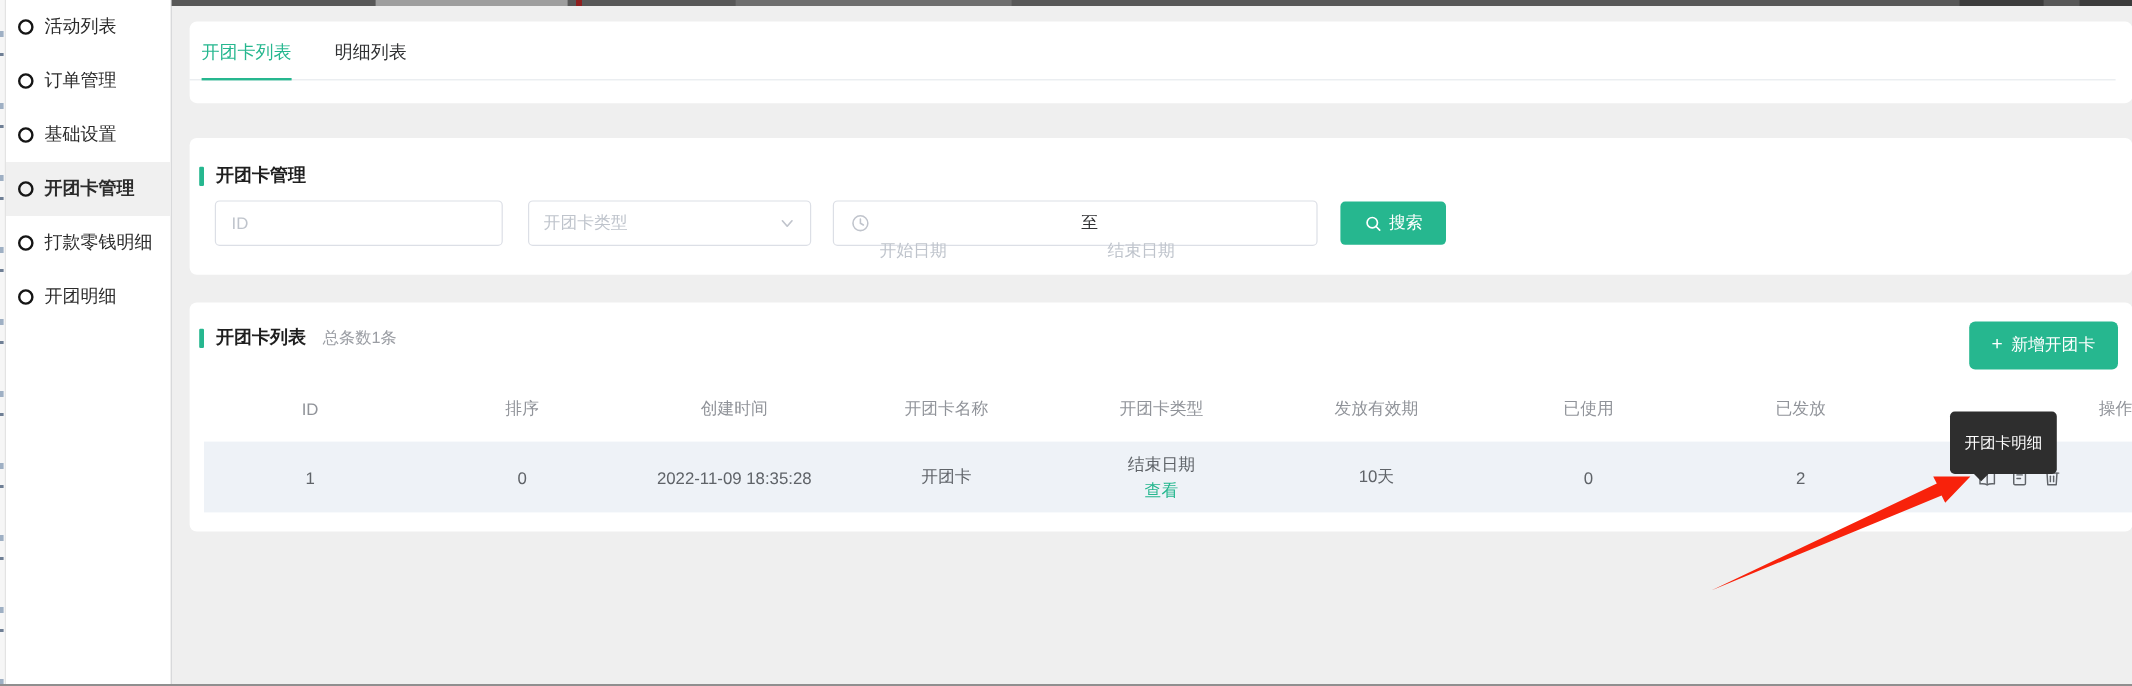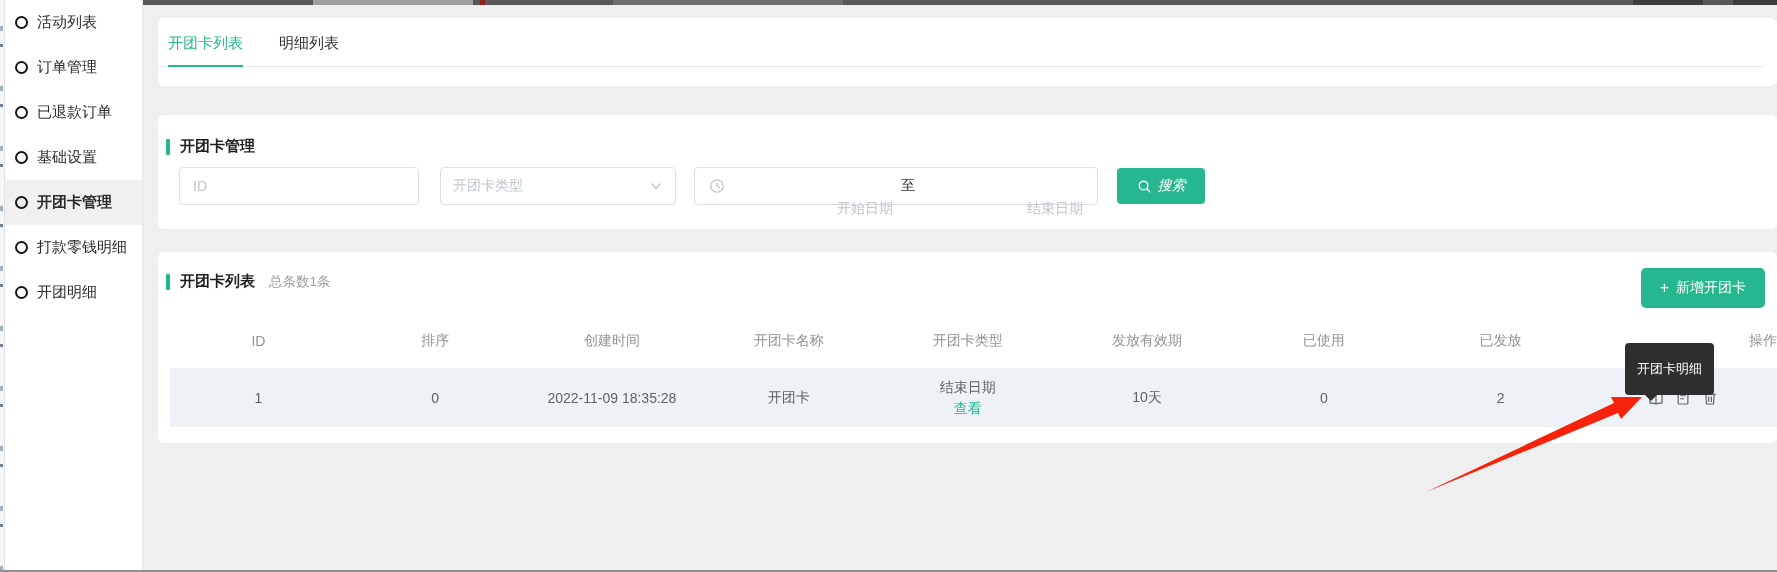--- a/index.html
+++ b/index.html
@@ -42,24 +42,24 @@
   .title-bar-icon{width:4px;height:16px;background:var(--accent);border-radius:1px;}
 
   
   .search-card{top:115px;height:114px;}
   .search-card .section-title{position:absolute;left:8px;top:22px;}
   .field{position:absolute;top:52px;height:38px;border:1px solid #dcdfe6;border-radius:4px;background:#fff;font-size:14px;color:#606266;}
   input.field{padding:0 13px;outline:none;}
   input.field::placeholder{color:#bfc4cc;}
   .select-field{left:282px;width:236px;display:flex;align-items:center;justify-content:space-between;padding:0 12px;color:#bfc4cc;cursor:pointer;}
   .date-field{left:536px;width:404px;display:flex;align-items:center;padding:0 14px;gap:8px;}
-  .date-field .ph{flex:1;text-align:right;color:#bfc4cc;margin-top:46px;}
+  .date-field .ph{flex:1;text-align:left;color:#bfc4cc;margin-top:46px;}
   .date-field .sep{color:#303133;flex:0 0 auto;}
   #id-input{left:21px;width:240px;}
-  .search-btn{position:absolute;left:959px;top:53px;width:88px;height:36px;background:var(--accent);border:none;border-radius:4px;color:#fff;font-size:14px;display:flex;align-items:center;justify-content:center;gap:6px;cursor:pointer;font-style:italic;}
+  .search-btn{position:absolute;left:959px;top:53px;width:88px;height:36px;background:var(--accent);border:none;border-radius:4px;color:#fff;font-size:14px;display:flex;align-items:center;justify-content:center;gap:6px;cursor:pointer;}
 
   
   .table-card{top:252px;height:191px;}
   .list-head{position:absolute;left:8px;top:20px;display:flex;align-items:center;gap:14px;}
   .total-text{font-size:13.5px;color:#9a9da3;font-weight:normal;}
   .add-btn{position:absolute;right:12px;top:16px;height:40px;padding:0 19px;background:var(--accent);border:none;border-radius:5px;color:#fff;font-size:14px;display:flex;align-items:center;gap:7px;cursor:pointer;}
   .add-btn .plus{font-size:16px;}
 
   .grid{position:absolute;left:12px;right:0;display:flex;align-items:center;}
   .grid-header{top:70px;height:38px;color:#909399;font-size:14px;font-weight:500;}
@@ -94,24 +94,20 @@
   <div class="left-sliver"></div>
 
   <nav class="sidebar">
     <div class="sidebar-item">
       <span class="circle-icon"></span>
       <span>活动列表</span>
     </div>
     <div class="sidebar-item">
       <span class="circle-icon"></span>
       <span>订单管理</span>
-    </div>
-    <div class="sidebar-item">
-      <span class="circle-icon"></span>
-      <span>已退款订单</span>
     </div>
     <div class="sidebar-item">
       <span class="circle-icon"></span>
       <span>基础设置</span>
     </div>
     <div class="sidebar-item active">
       <span class="circle-icon"></span>
       <span>开团卡管理</span>
     </div>
     <div class="sidebar-item">

